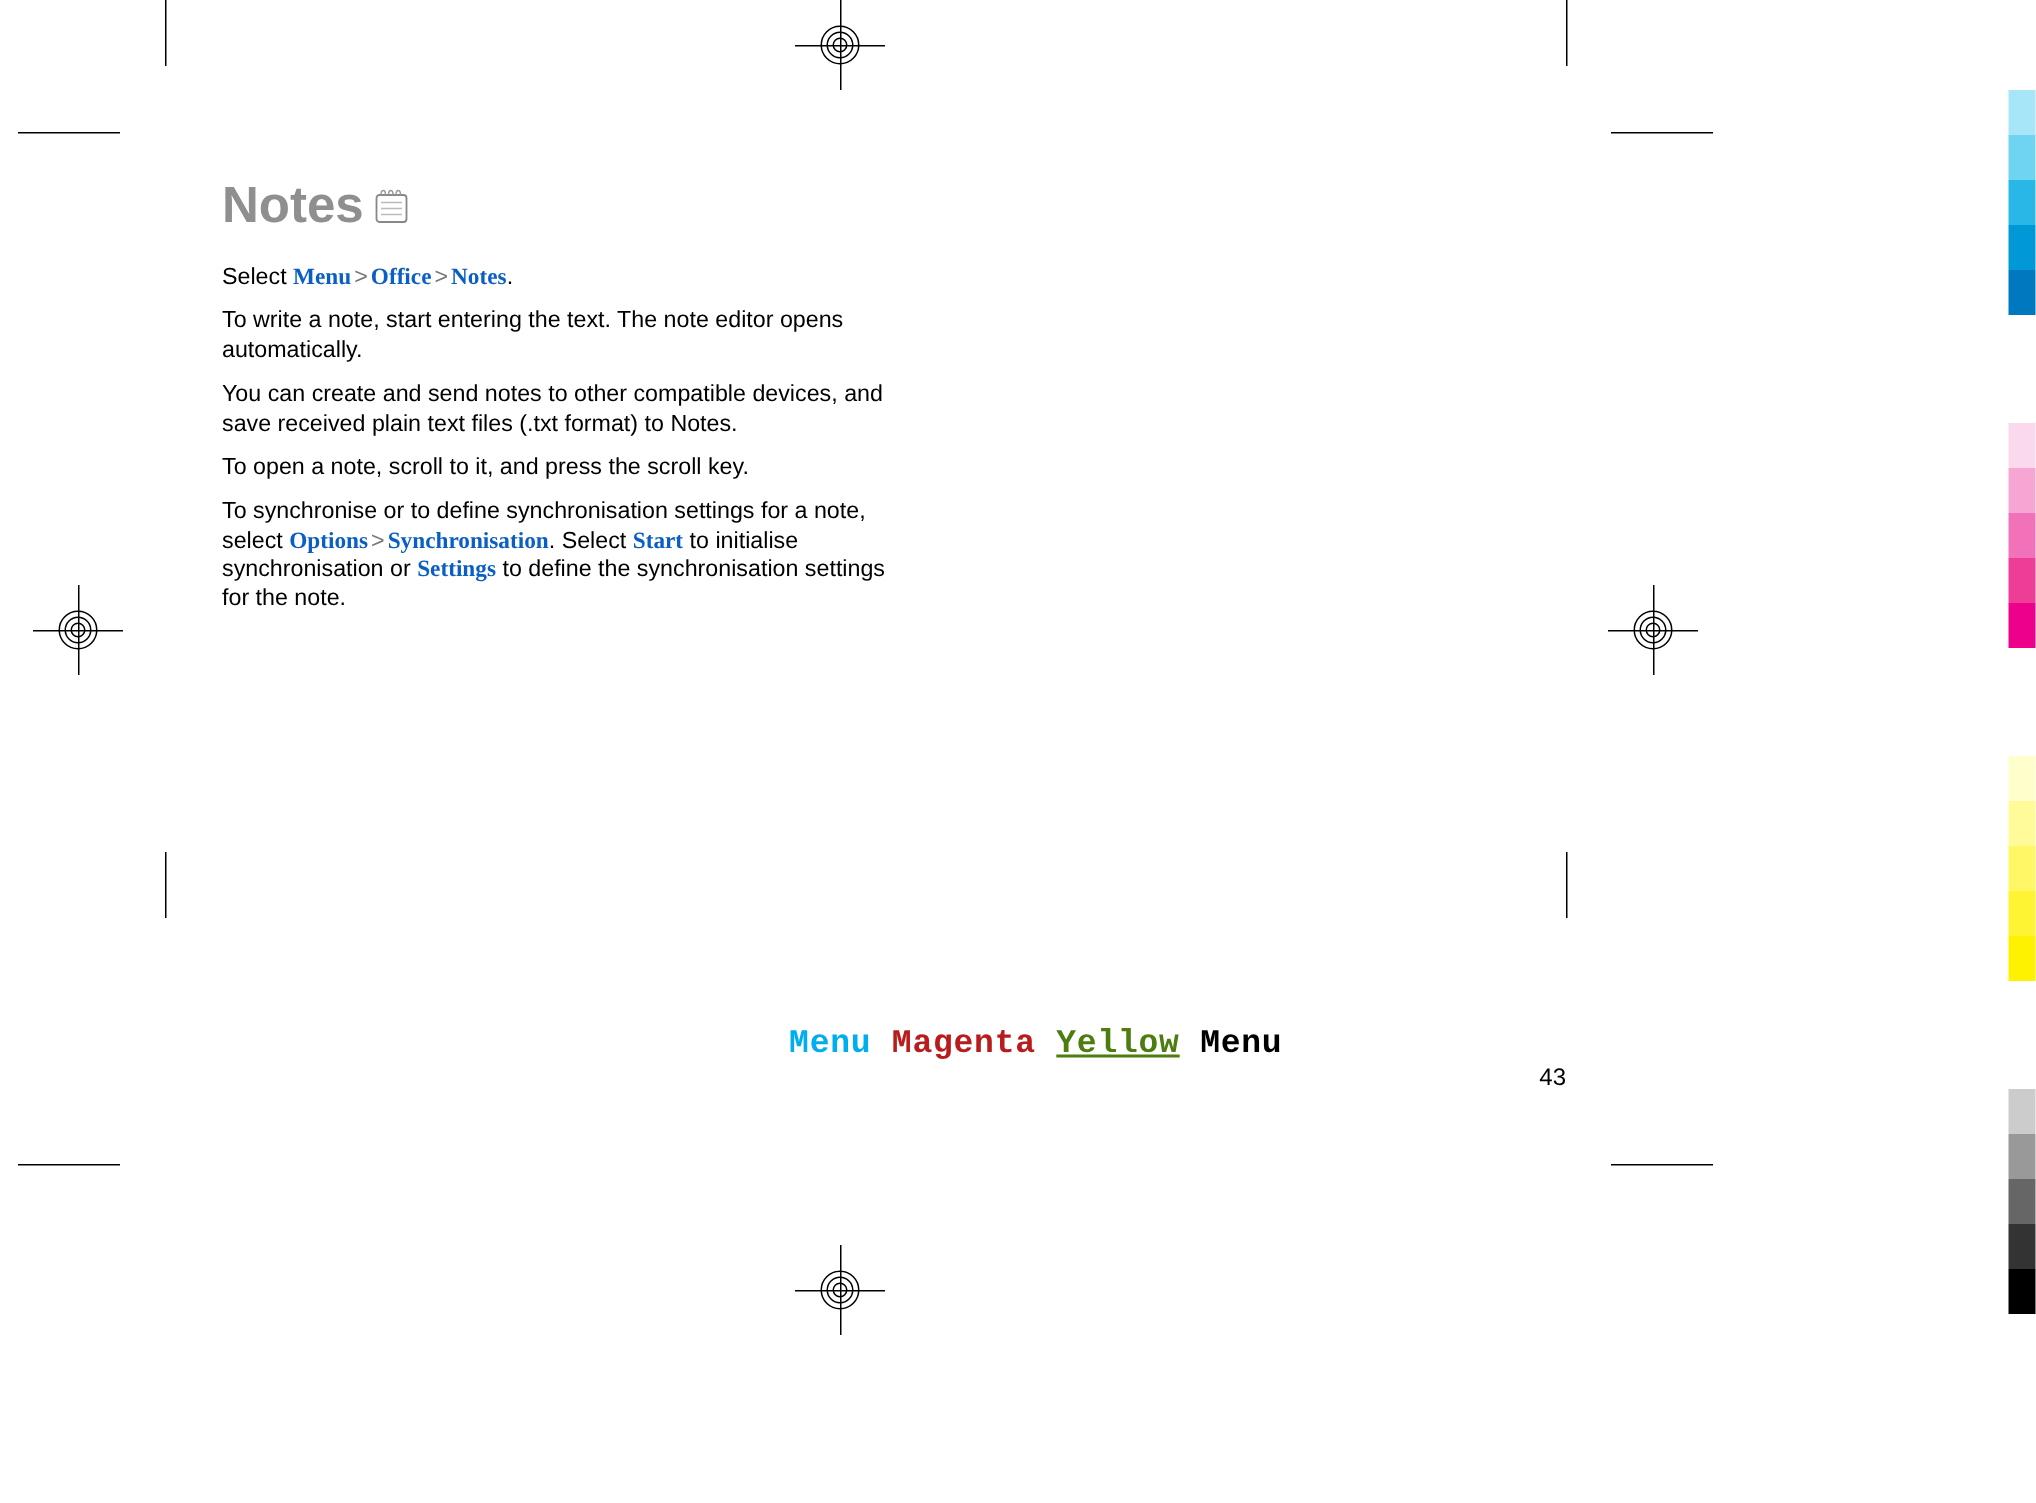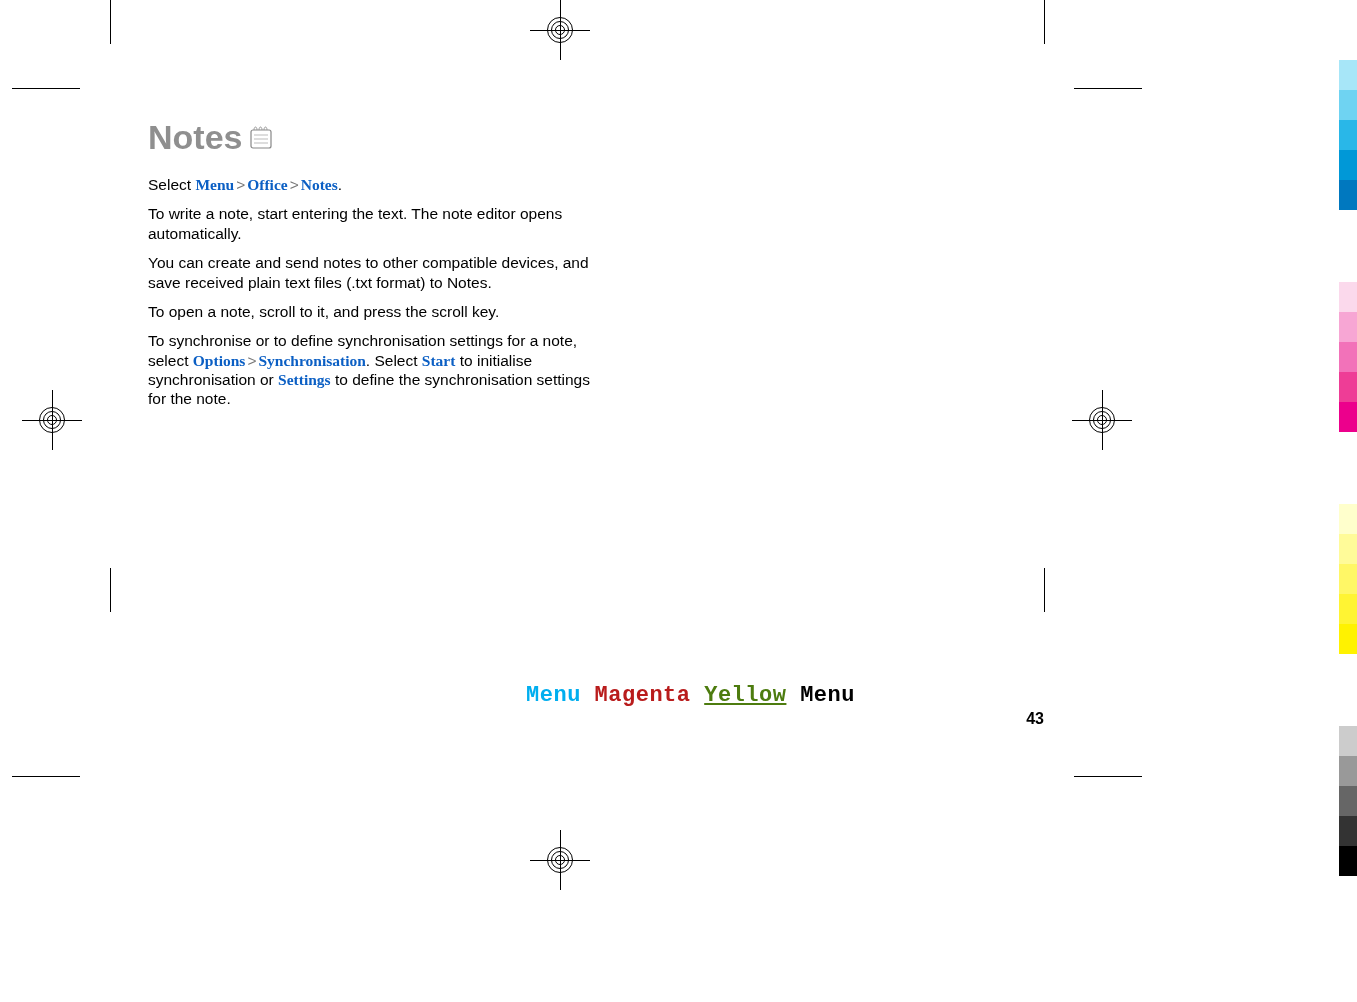--- a/index.html
+++ b/index.html
@@ -72,21 +72,21 @@
     color: #000;
     margin-bottom: 10px;
   }
   .ui { color: #0b5fc4; font-weight: bold; font-family: Liberation Serif, serif; }
   .gt { color: #777; font-weight: normal; padding: 0 2px; }
   .page-num {
     position: absolute;
     right: 325px;
     top: 710px;
     font-size: 16px;
-    font-weight: bold;
+    font-weight: normal;
     color: #000;
   }
   
   .cmyk {
     position: absolute;
     left: 0;
     right: 0;
     bottom: 10px;
     text-align: center;
     font-family: "Courier New", monospace;

